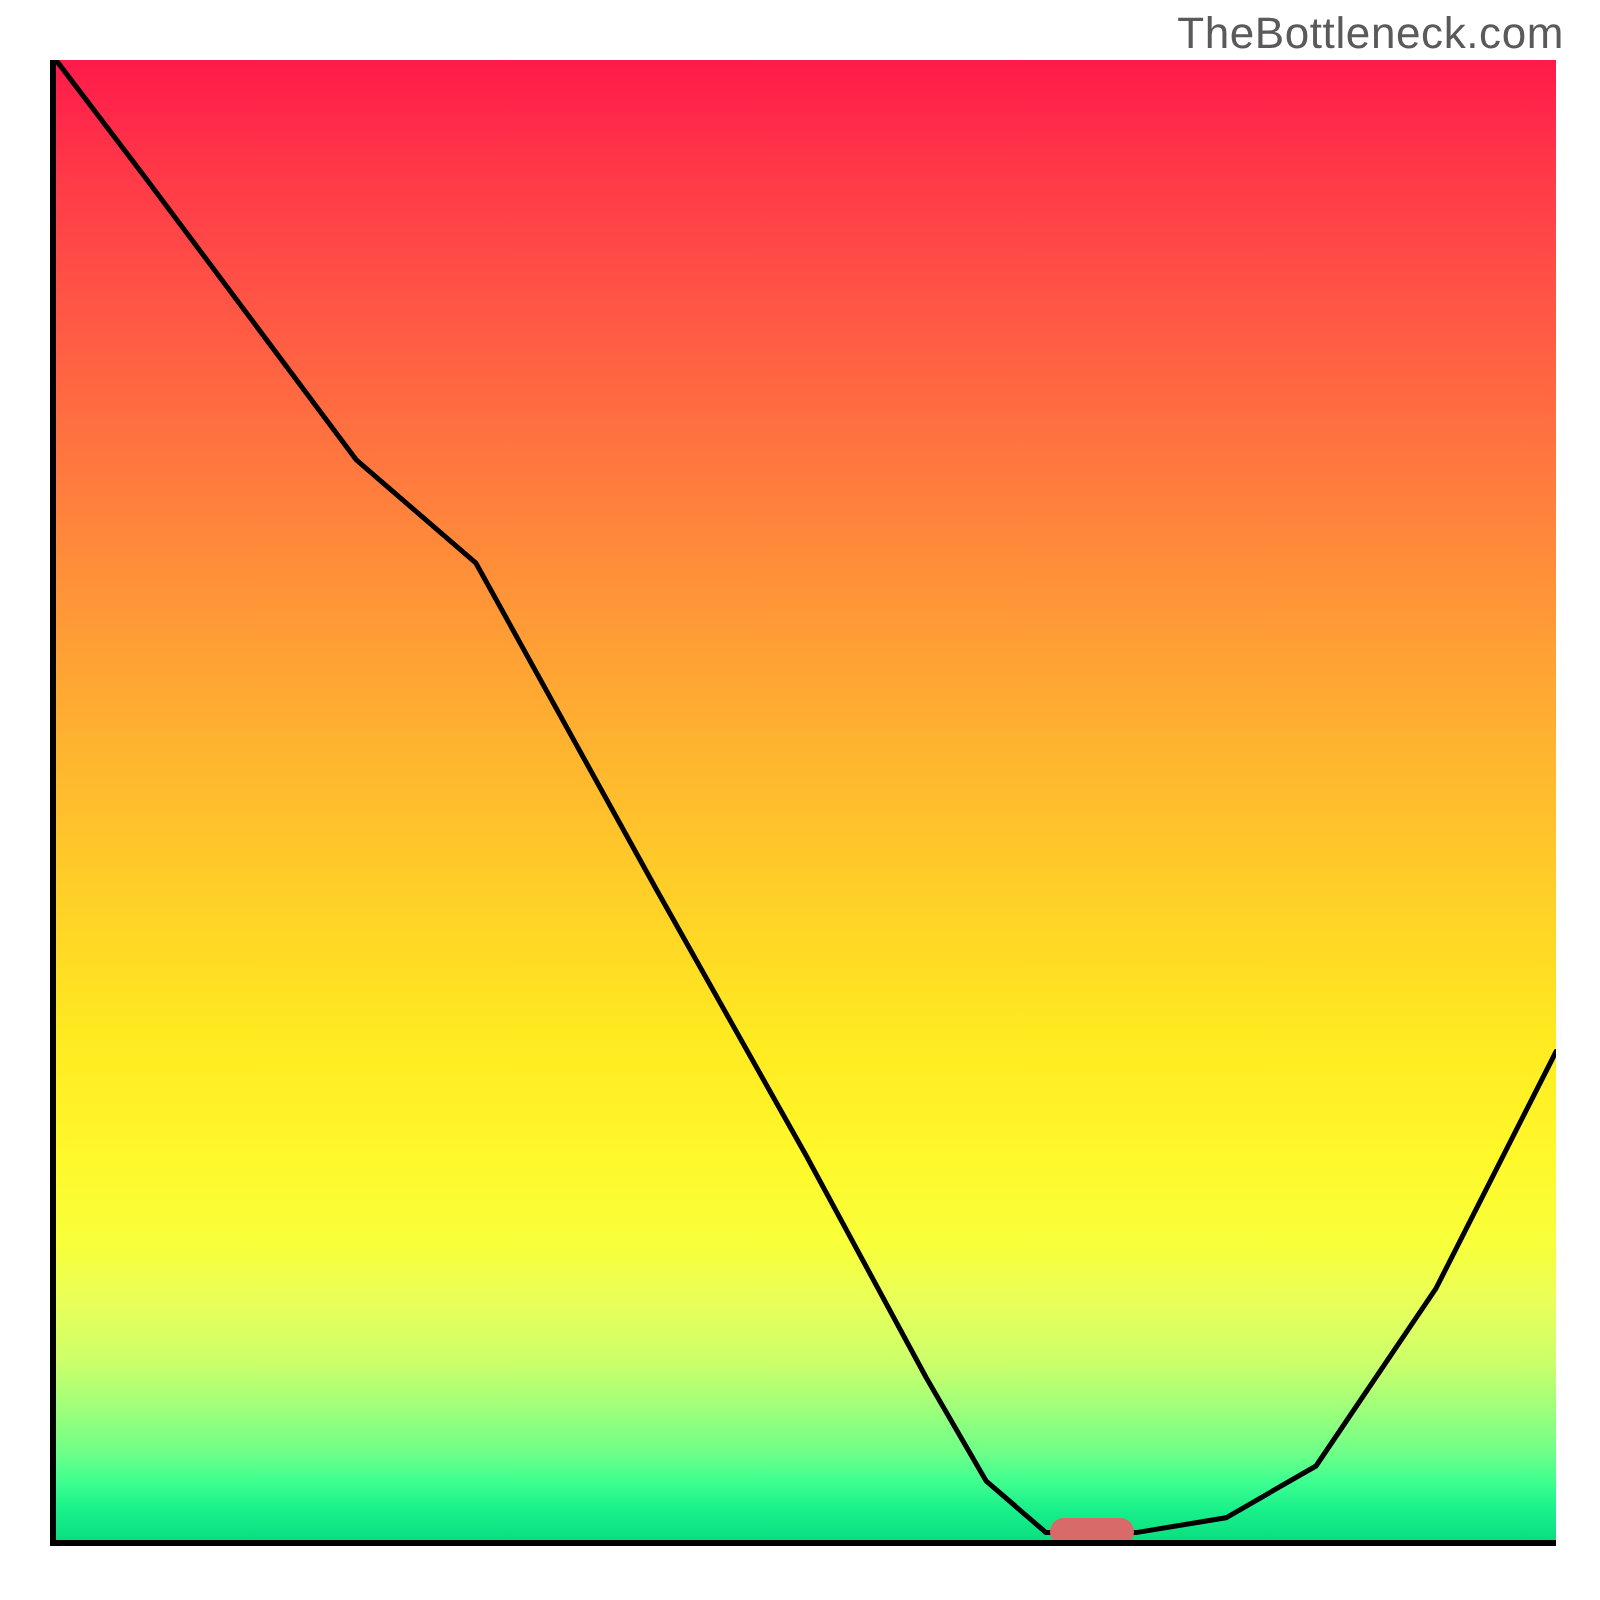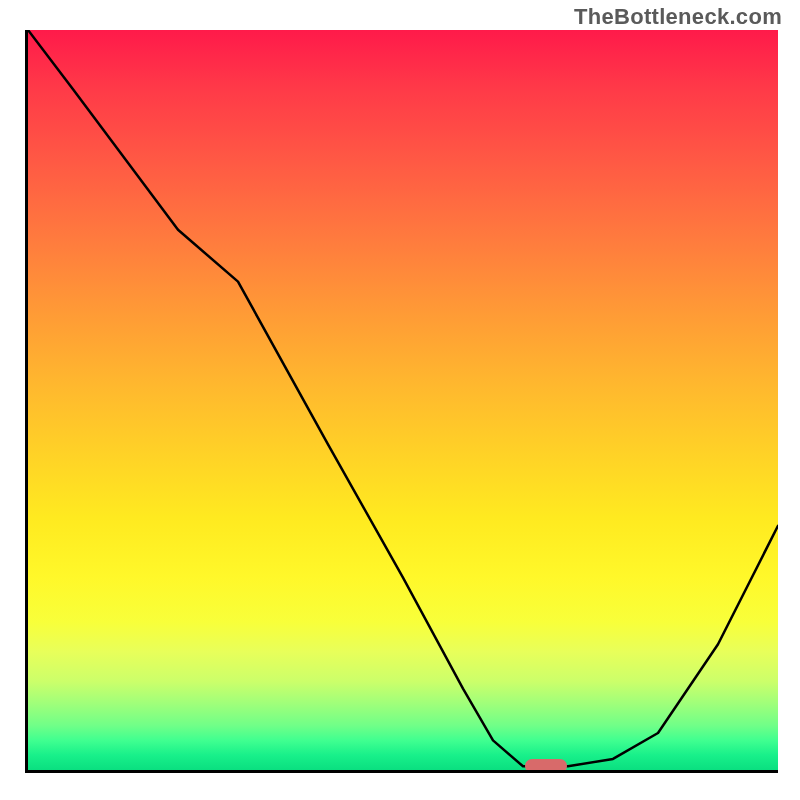--- a/index.html
+++ b/index.html
@@ -10,21 +10,21 @@
     position: relative;
     font-family: Arial, Helvetica, sans-serif;
     background: #ffffff;
   }
   .watermark {
     position: absolute;
     top: 4px;
     right: 18px;
     color: #5a5a5a;
     font-size: 22px;
-    font-weight: 700;
+    font-weight: 400;
     letter-spacing: 0.3px;
     z-index: 10;
   }
   .plot-area {
     position: absolute;
     left: 25px;
     top: 30px;
     width: 750px;
     height: 740px;
     border-left: 3px solid #000;

